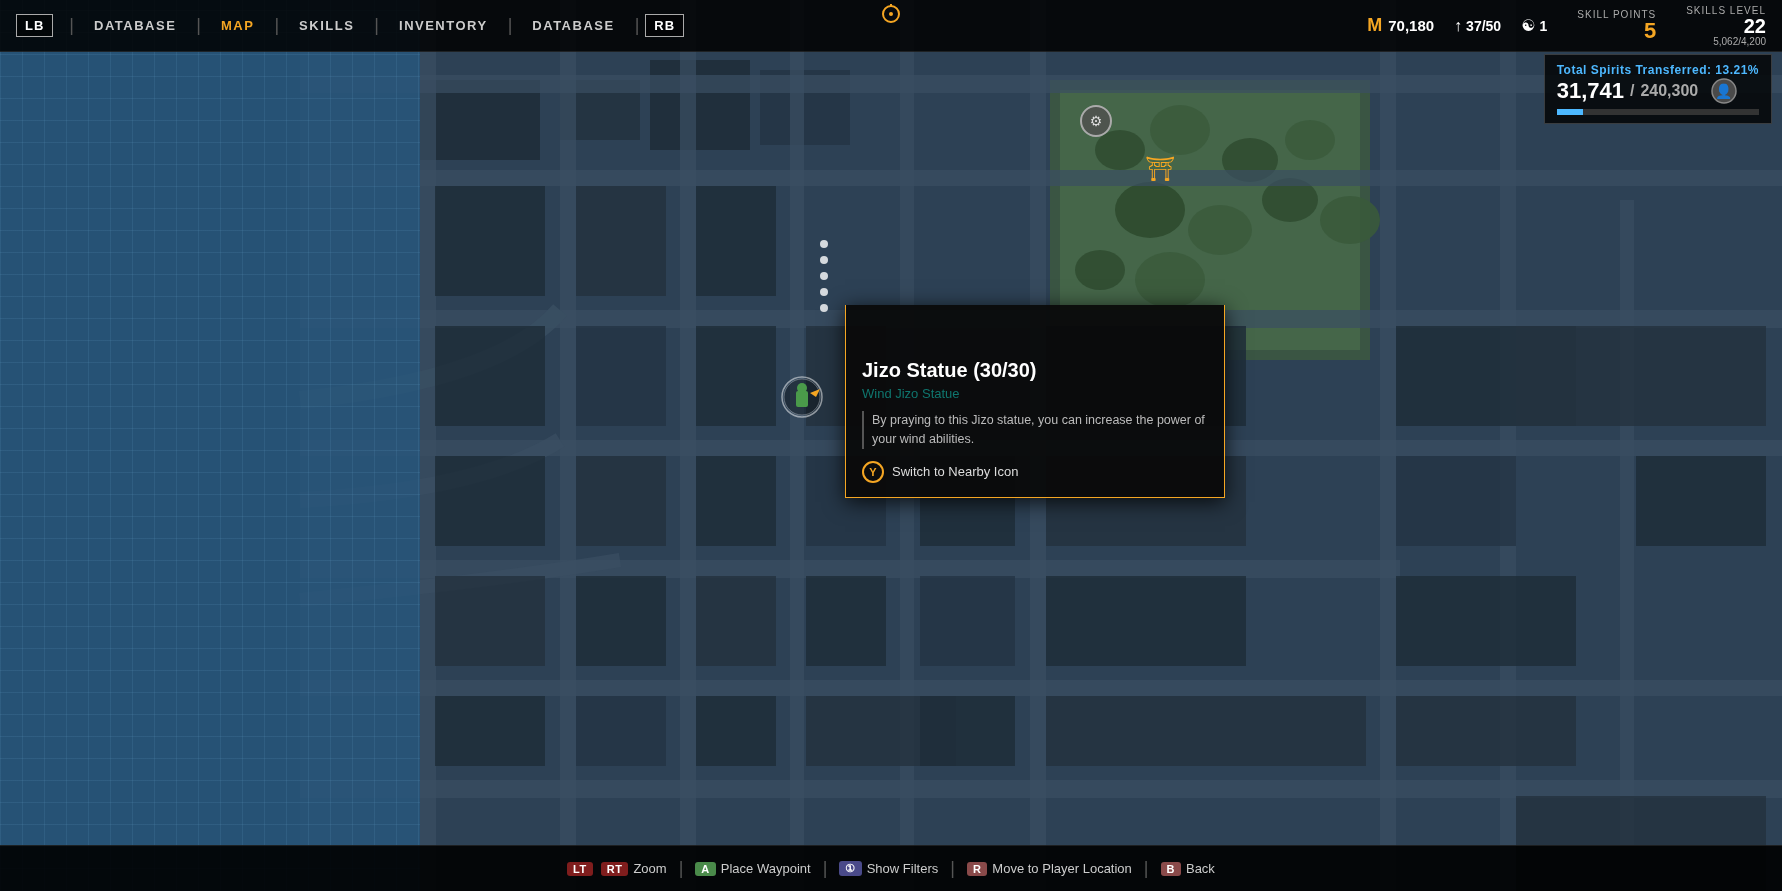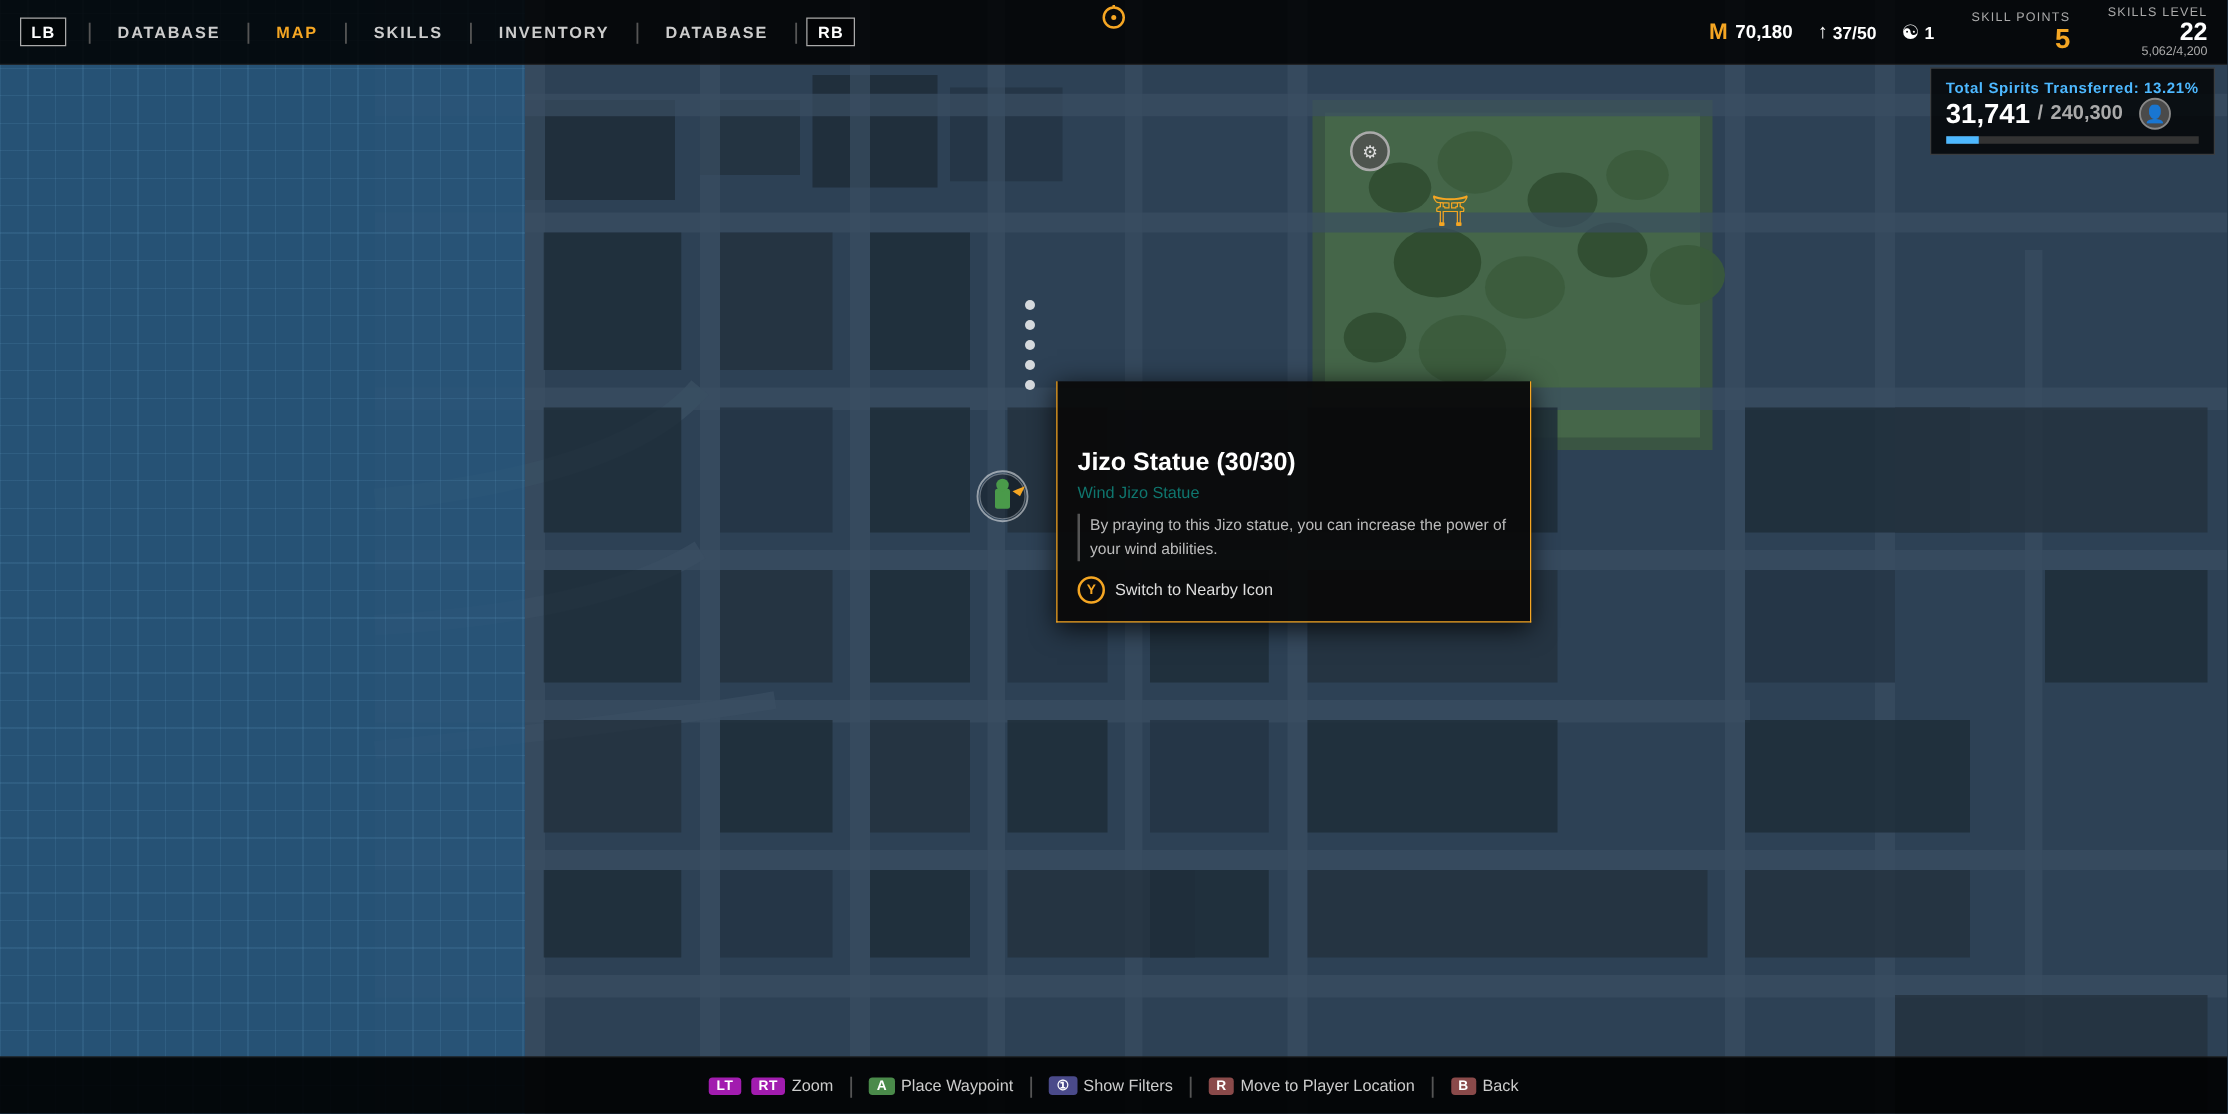--- a/index.html
+++ b/index.html
@@ -320,21 +320,21 @@
 
     .bottom-btn {
       display: flex;
       align-items: center;
       gap: 5px;
       color: #ccc;
       font-size: 13px;
     }
 
     .btn-badge {
-      background: #a21caf;
+      background: #7f1d1d;
       color: #fff;
       border-radius: 3px;
       padding: 1px 6px;
       font-size: 11px;
       font-weight: bold;
       letter-spacing: 0.5px;
     }
 
     .bottom-sep {
       color: #555;

